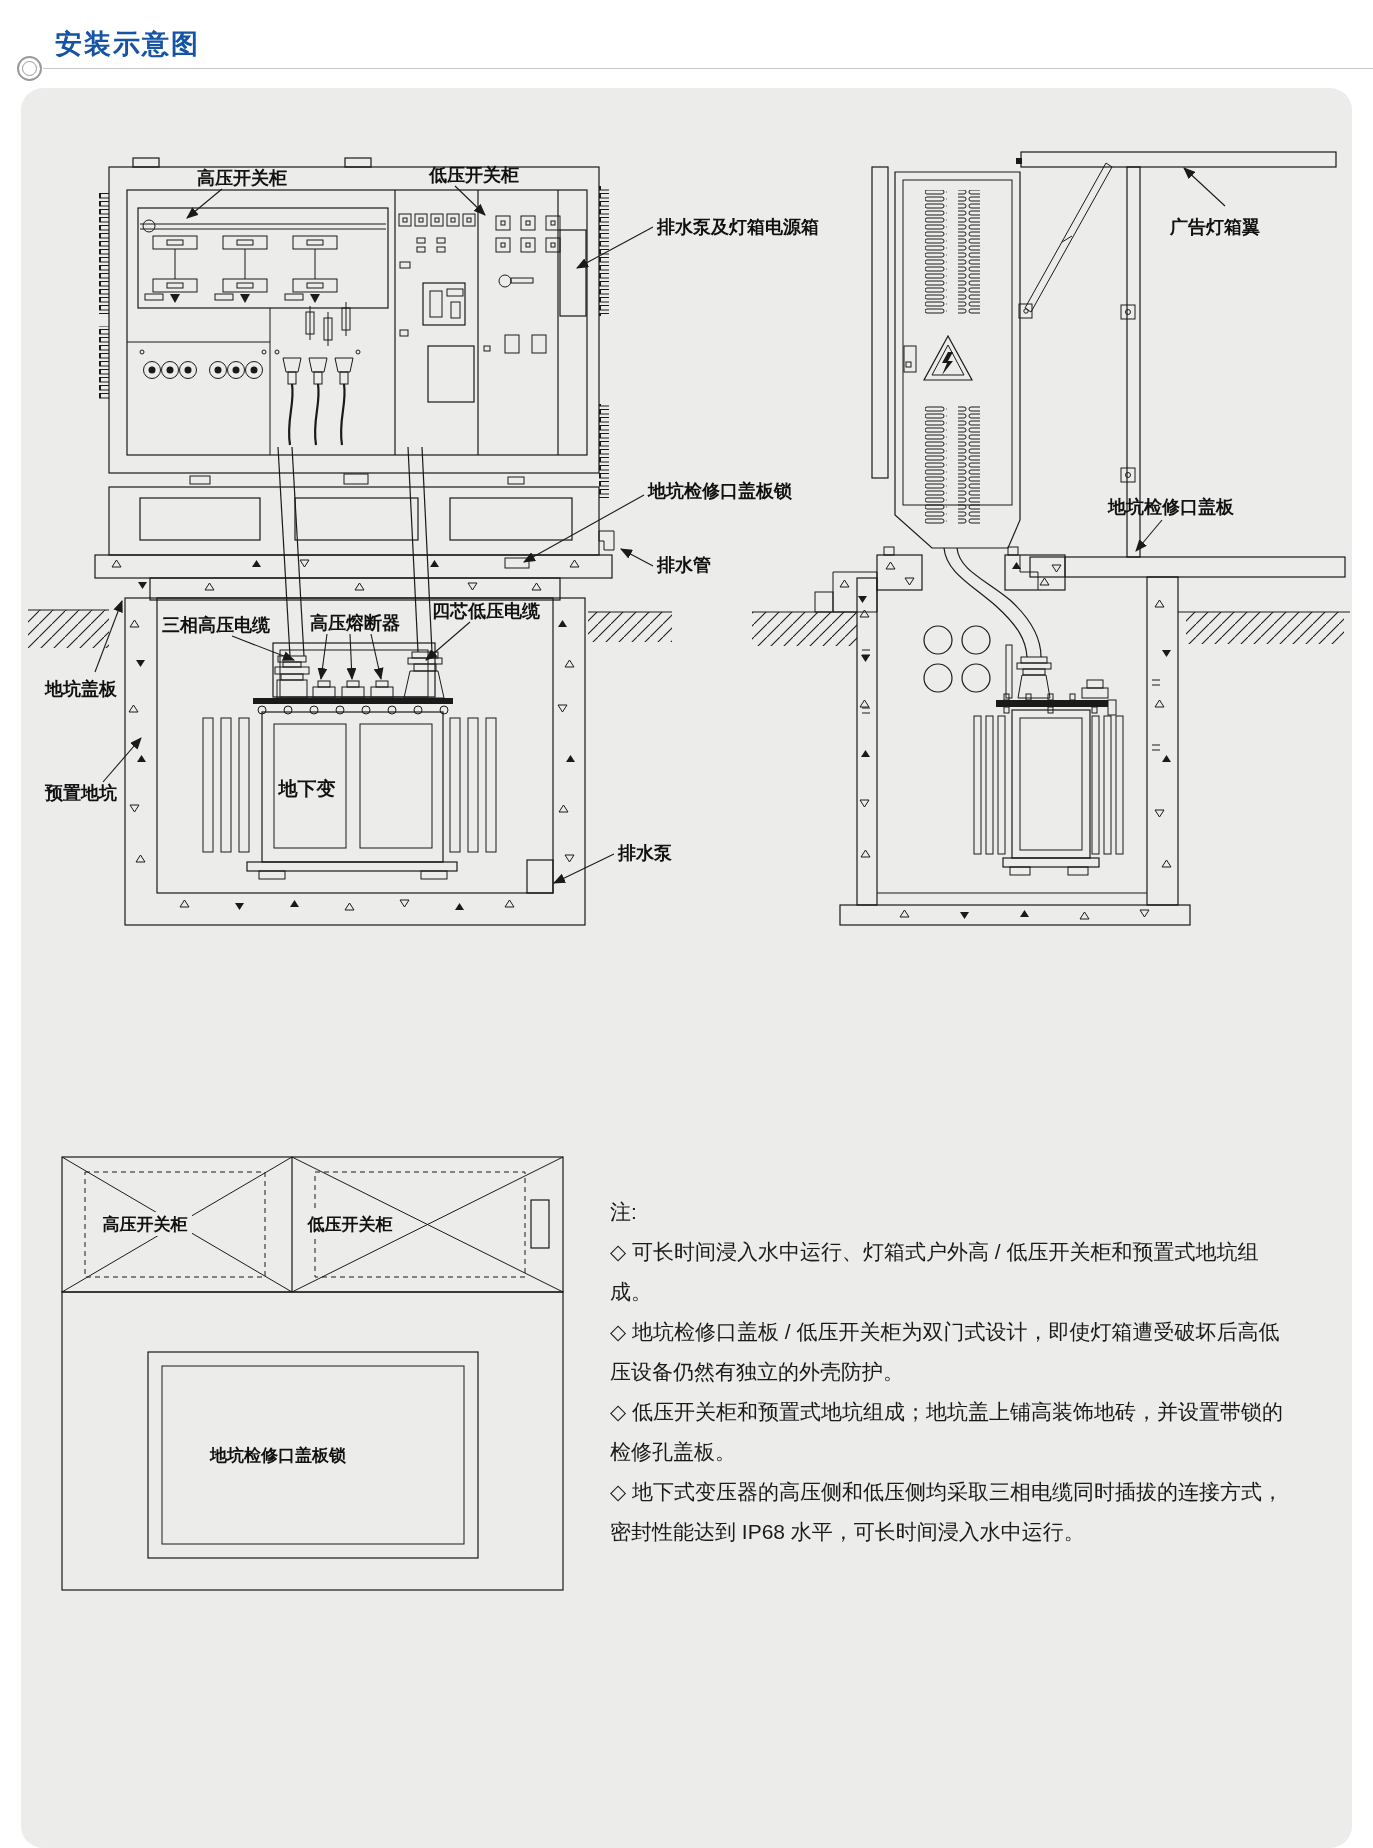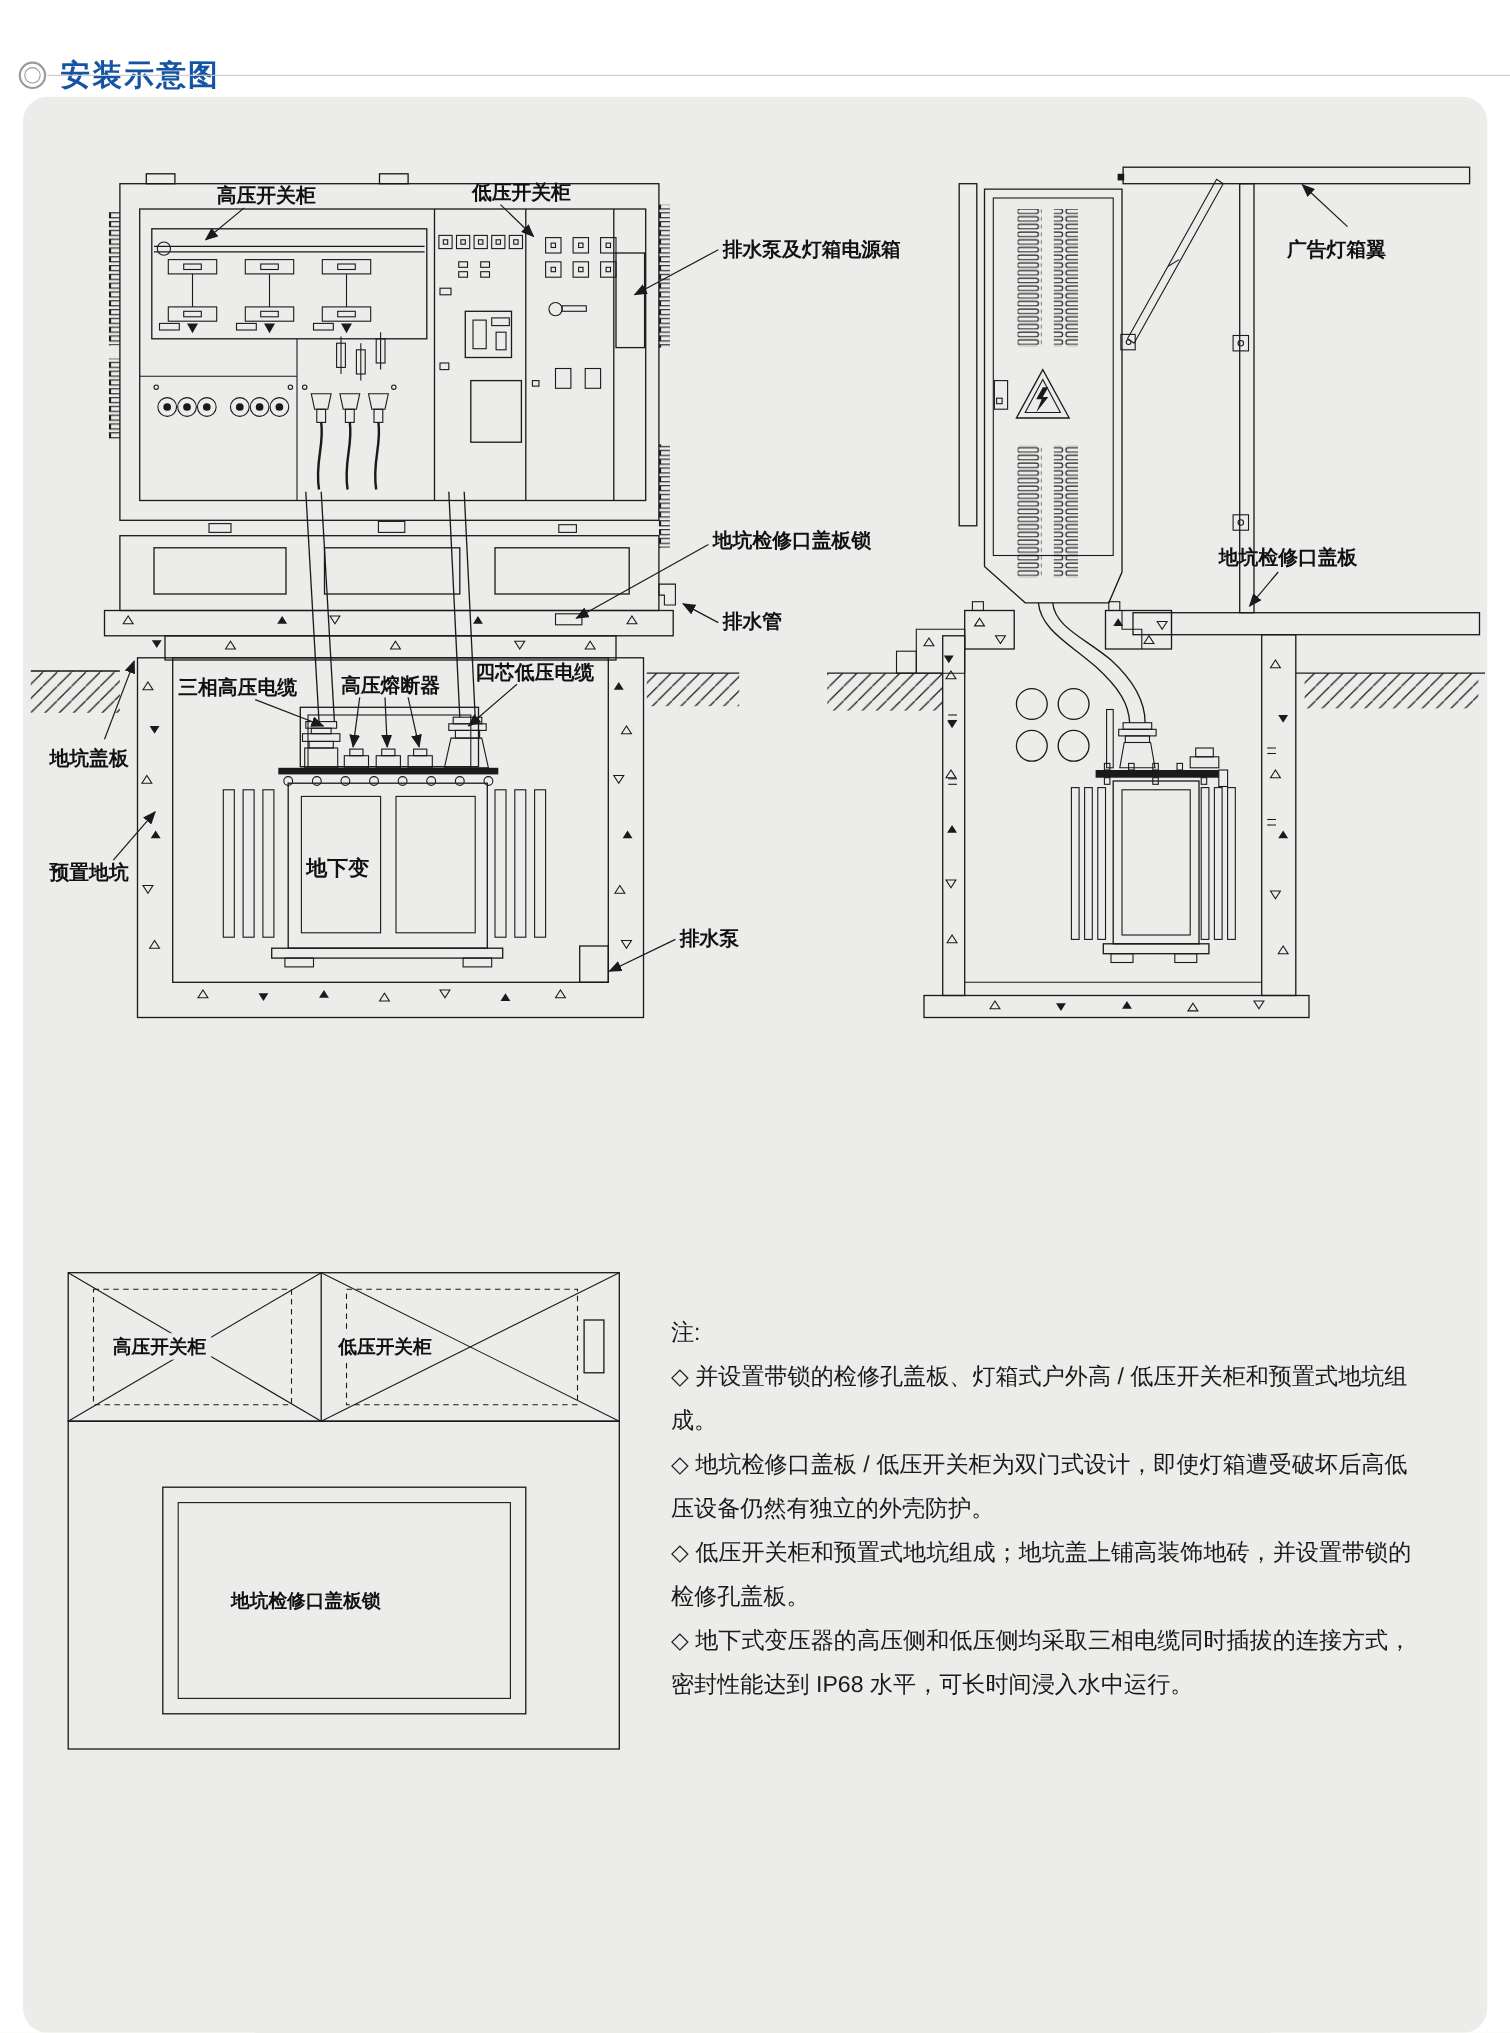--- a/index.html
+++ b/index.html
@@ -5,21 +5,21 @@
   html,body{margin:0;padding:0;}
   body{
     width:1373px;height:1848px;position:relative;
     background:#ffffff;
     font-family:"Liberation Sans","DejaVu Sans",sans-serif;
     color:#1a1a1a;
   }
   
   .page-title{
     position:absolute;left:55px;top:26px;
-    font-size:27px;font-weight:bold;color:#1553a5;letter-spacing:2px;margin-top:24px;
+    font-size:27px;font-weight:bold;color:#1553a5;letter-spacing:2px;
   }
   .hdr-circle{
     position:absolute;left:17px;top:56px;width:25px;height:25px;
     border:2px solid #9a9a9a;border-radius:50%;
     box-sizing:border-box;background:#fff;
   }
   .hdr-circle::after{
     content:"";position:absolute;left:3px;top:3px;width:15px;height:15px;
     border:1px solid #9a9a9a;border-radius:50%;box-sizing:border-box;
   }
@@ -520,17 +520,17 @@
       <rect x="148" y="1352" width="330" height="206" class="ln"></rect>
       <rect x="162" y="1366" width="302" height="178" class="ln1"></rect>
       <rect x="195" y="1442" width="166" height="26" class="mask"></rect>
       <text class="lbl-s" x="278" y="1461" text-anchor="middle">地坑检修口盖板锁</text>
     </g>
   </g>
 </svg>
 
 <div class="notes">
   <p>注:</p>
-  <p>◇ 并设置带锁的检修孔盖板、灯箱式户外高 / 低压开关柜和预置式地坑组成。</p>
+  <p>◇ 可长时间浸入水中运行、灯箱式户外高 / 低压开关柜和预置式地坑组成。</p>
   <p>◇ 地坑检修口盖板 / 低压开关柜为双门式设计，即使灯箱遭受破坏后高低压设备仍然有独立的外壳防护。</p>
   <p>◇ 低压开关柜和预置式地坑组成；地坑盖上铺高装饰地砖，并设置带锁的检修孔盖板。</p>
   <p>◇ 地下式变压器的高压侧和低压侧均采取三相电缆同时插拔的连接方式，密封性能达到 IP68 水平，可长时间浸入水中运行。</p>
 </div>
 
 </body></html>

